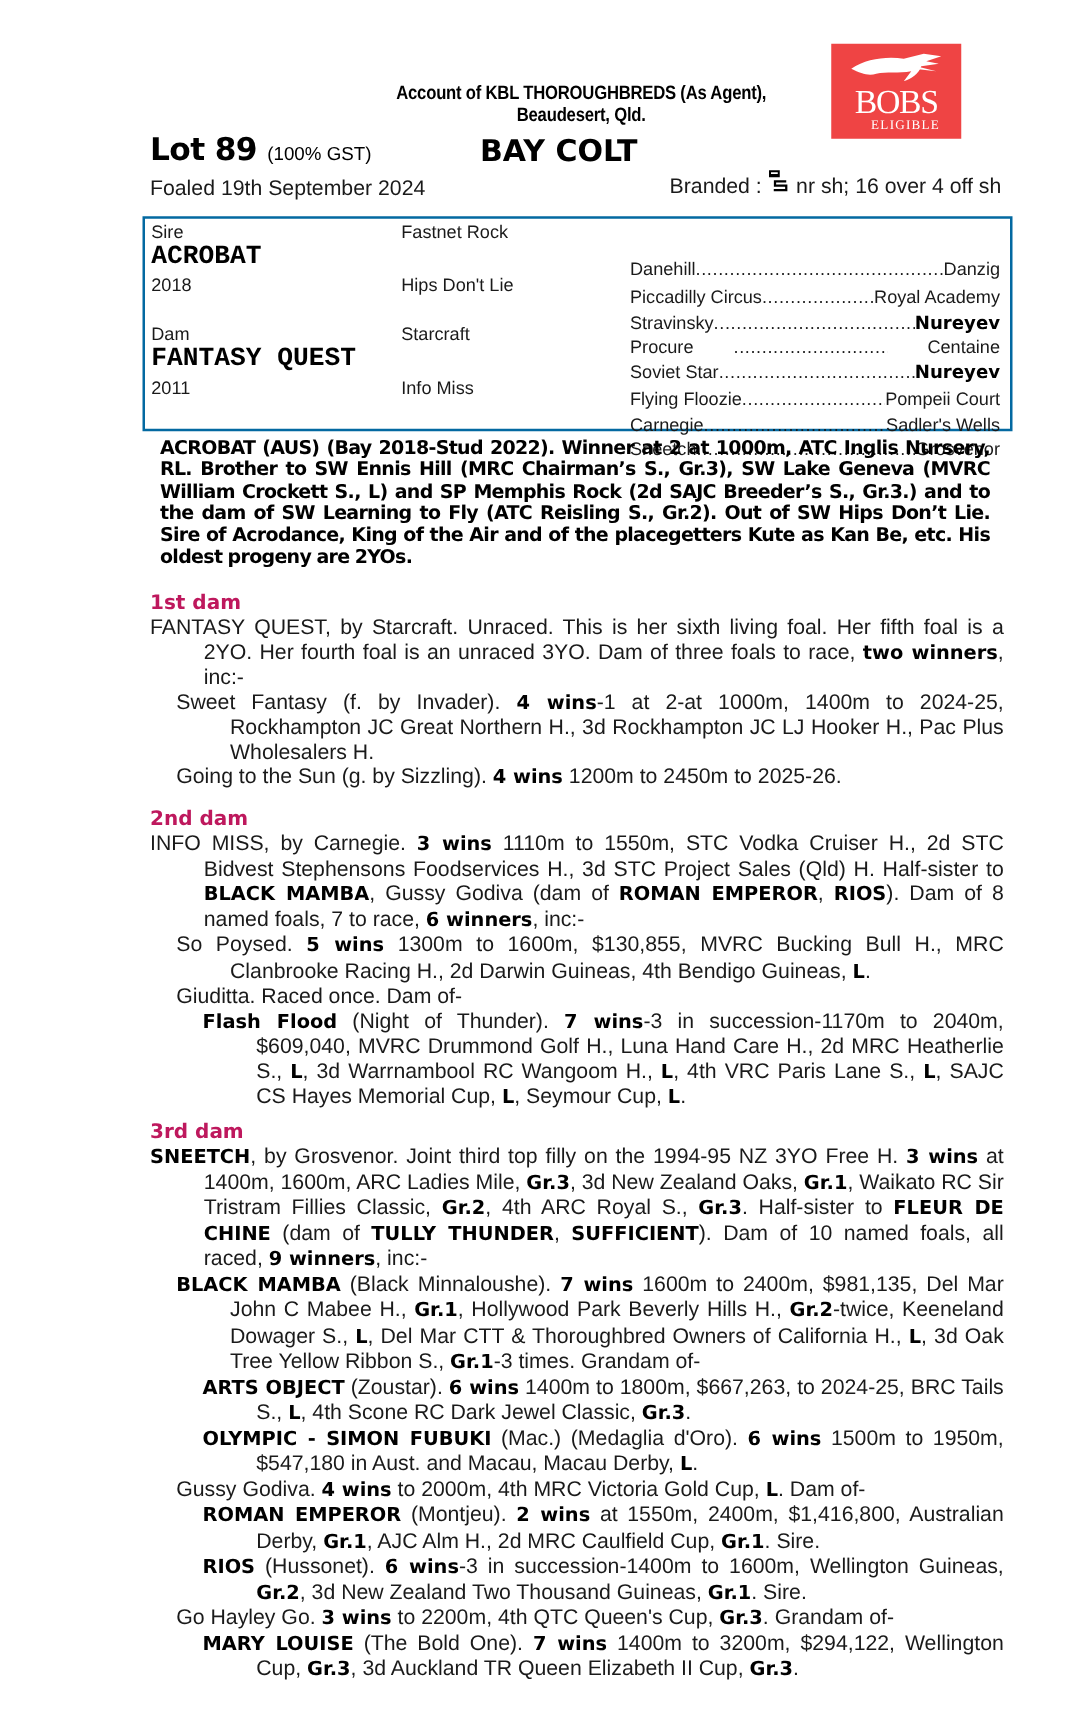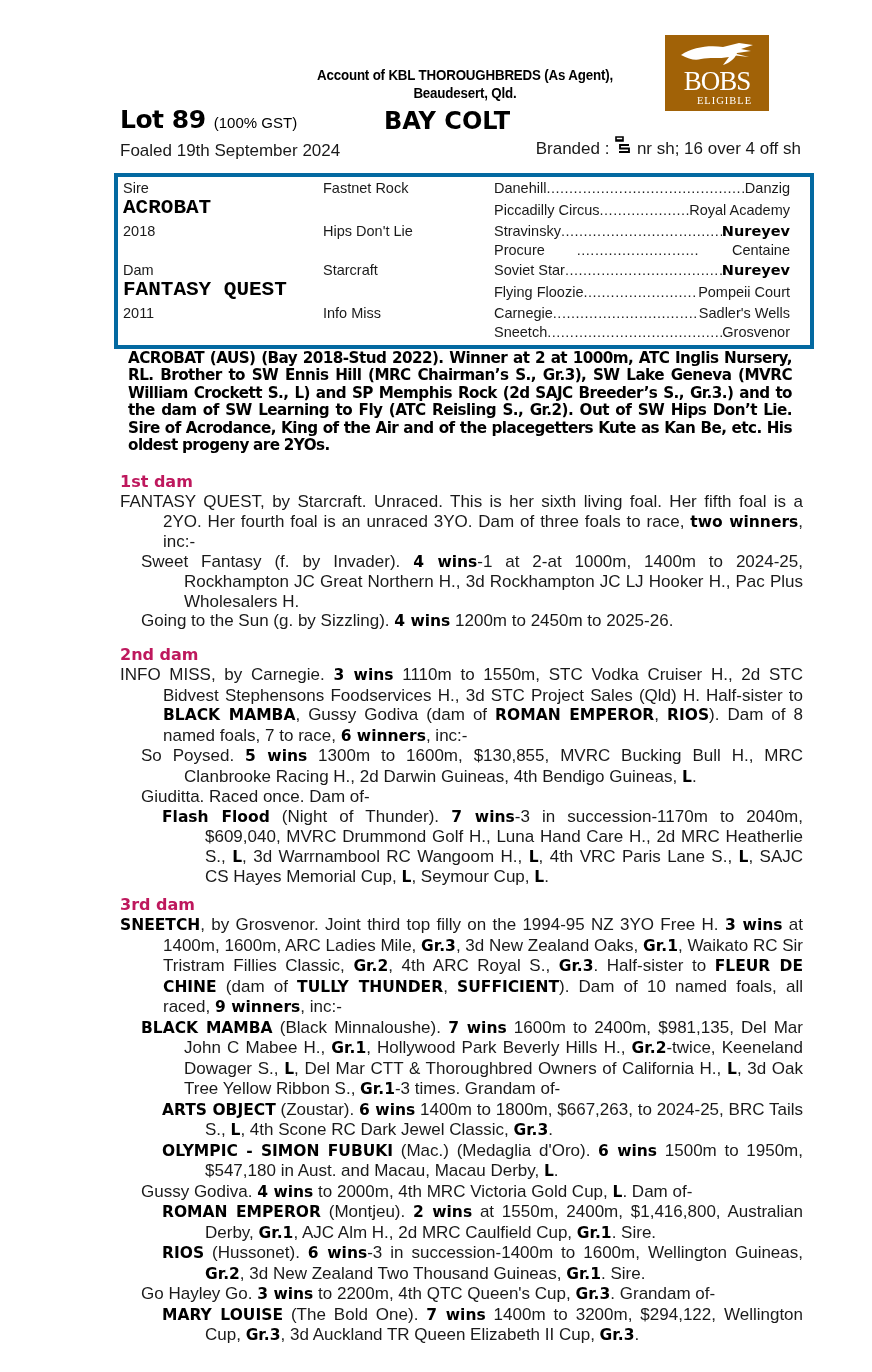--- a/index.html
+++ b/index.html
@@ -1,35 +1,35 @@
 <!DOCTYPE html>
 <html><head>
 <meta charset="utf-8">
 <style>
   html, body { margin:0; padding:0; background:#ffffff; }
   body { width:872px; height:1372px; position:relative; overflow:hidden; color:#000; font-family:"Liberation Sans", sans-serif; }
   .abs { position:absolute; }
 
   .vendor { left:240px; top:66px; width:450px; text-align:center; font-family:"Liberation Sans", sans-serif; font-weight:bold; font-size:15.5px; line-height:18px; transform:scaleX(0.86); transform-origin:center; letter-spacing:-0.2px; }
-  .logo { left:665px; top:35px; width:104px; height:76px; background:#a16207; color:#fff; text-align:center; }
+  .logo { left:665px; top:35px; width:104px; height:76px; background:#ef4444; color:#fff; text-align:center; }
   .logo svg { position:absolute; left:14px; top:6px; }
   .logo .bobs { position:absolute; left:0; top:32px; width:104px; font-family:"Liberation Serif", serif; font-size:27px; line-height:28px; letter-spacing:-1px; }
   .logo .elig { position:absolute; left:0; top:60px; width:119px; font-family:"Liberation Serif", serif; font-size:10.5px; letter-spacing:1px; }
 
   .lot { left:120px; top:104px; font-family:"DejaVu Sans", sans-serif; font-weight:bold; font-size:25px; line-height:32px; letter-spacing:-0.5px; }
   .lot .gst { font-family:"Liberation Sans", sans-serif; font-weight:normal; font-size:15px; letter-spacing:0; }
   .colt { left:384px; top:106px; font-family:"DejaVu Sans", sans-serif; font-weight:bold; font-size:24px; line-height:30px; }
   .foaled { left:120px; top:140px; font-size:17px; line-height:22px; color:#1a1a1a; }
   .branded { left:504px; top:136px; width:297px; font-size:17px; line-height:26px; color:#1a1a1a; text-align:right; }
   .brand-glyph { display:inline-block; width:18px; height:20px; vertical-align:top; position:relative; }
 
-  .ped { left:114px; top:173px; width:692px; height:168px; border:4px solid #0369a1; }
+  .ped { left:114px; top:173px; width:692px; height:168px; border:2px solid #0369a1; }
   .ped .cell { position:absolute; font-size:14.5px; line-height:18px; color:#1a1a1a; white-space:nowrap; }
   .ped .big { font-family:Liberation Mono, monospace; font-weight:bold; font-size:21px; color:#000; }
-  .ped .row3 { position:absolute; left:376px; width:296px; font-size:14.5px; line-height:18px; color:#1a1a1a; display:flex; white-space:nowrap; }
+  .ped .row3 { position:absolute; left:388px; width:296px; font-size:14.5px; line-height:18px; color:#1a1a1a; display:flex; white-space:nowrap;margin-top:30px; }
   .ped .row3 .dots { flex:1; overflow:hidden; }
   .ped .row3 .dots::after { content:"......................................................................................................................"; letter-spacing:0.5px; }
   .ped .row3 .b { font-family:"DejaVu Sans", sans-serif; font-weight:bold; color:#000; font-size:14.5px; }
 
   .sirepara { left:128px; top:350px; width:664px; font-family:"DejaVu Sans", sans-serif; font-weight:bold; font-size:15.2px; line-height:17.4px; letter-spacing:-0.55px; word-spacing:-0.5px; text-align:justify; }
 
   .section { left:120px; width:683px; font-size:17px; line-height:19.5px; color:#1a1a1a; }
   .section h3 { margin:0; font-family:"DejaVu Sans", sans-serif; font-weight:bold; font-size:16px; line-height:20px; color:#be185d; }
   .section p { margin:0; text-align:justify; }
   .section b { font-family:"DejaVu Sans", sans-serif; font-weight:bold; color:#000; font-size:15.5px; }

